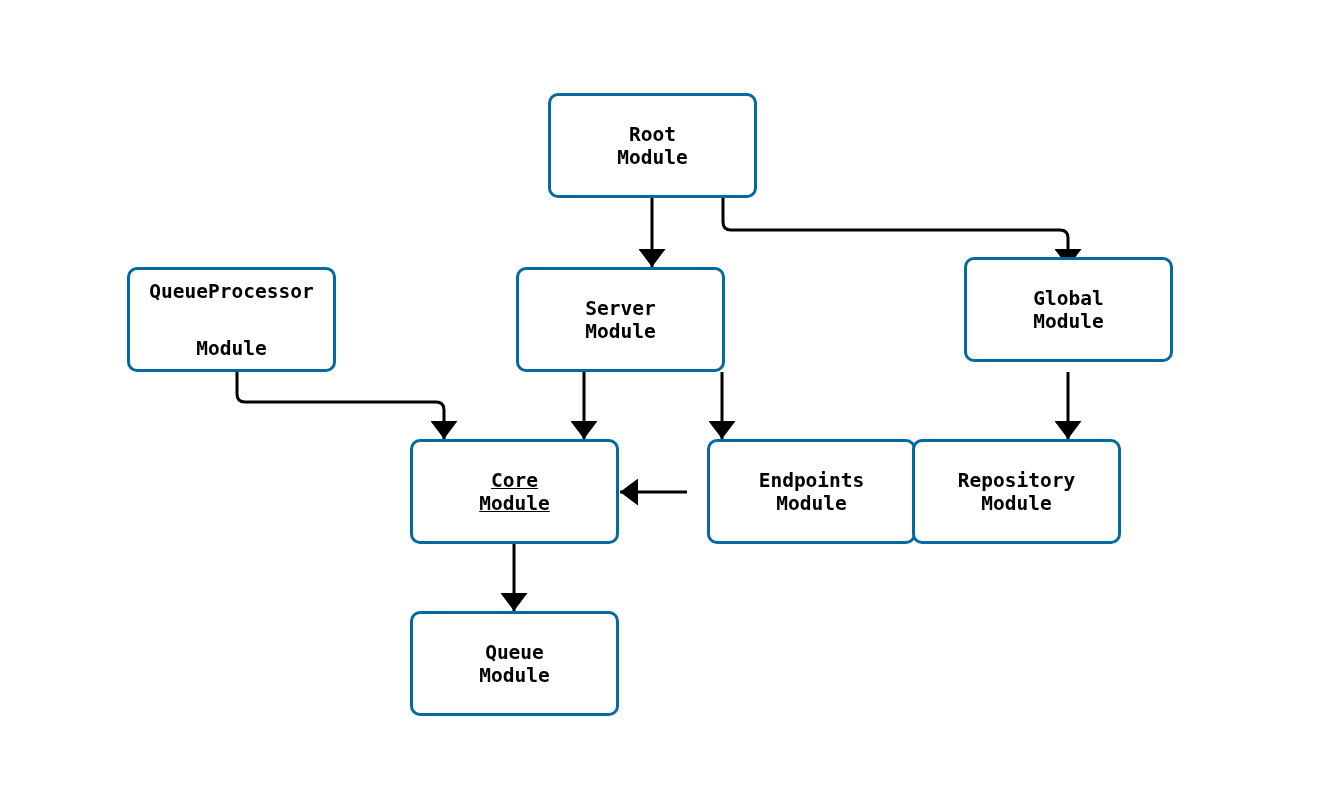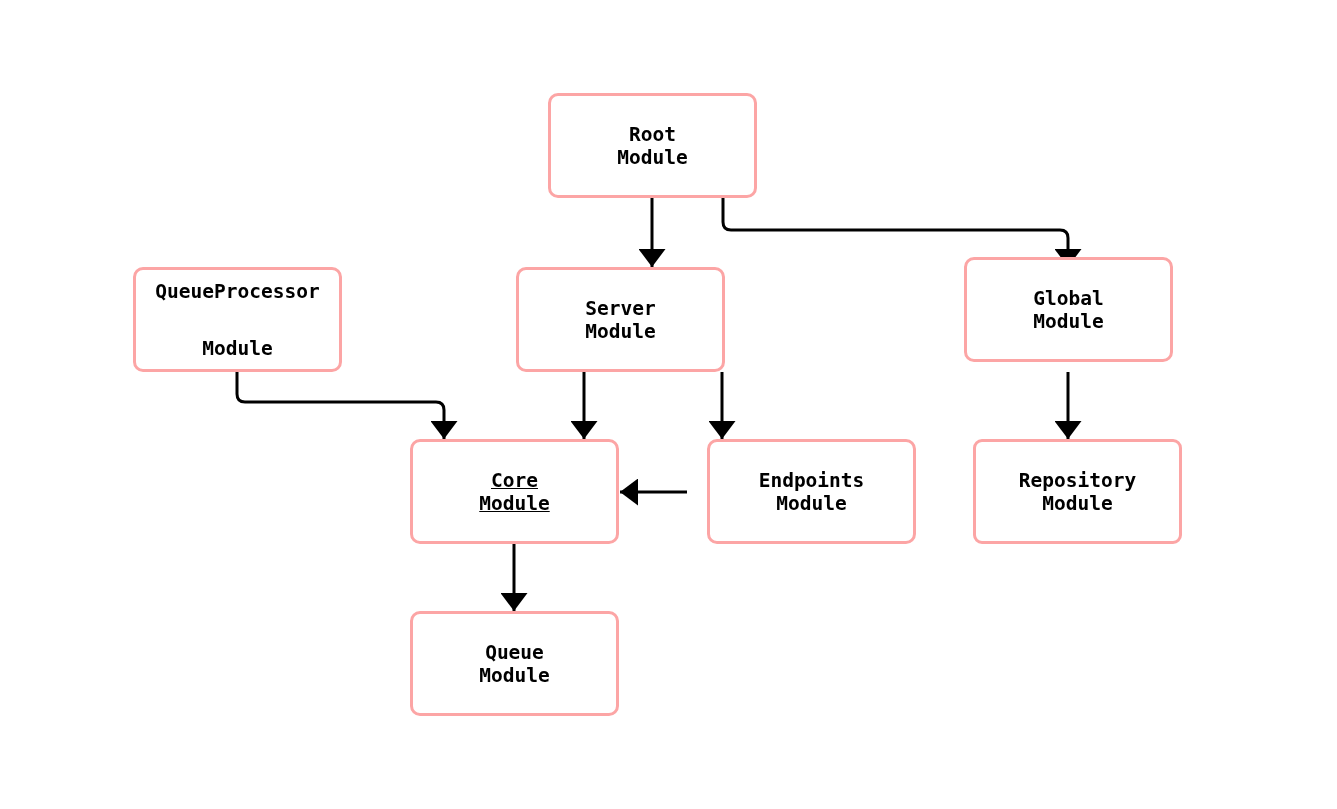--- a/index.html
+++ b/index.html
@@ -15,21 +15,21 @@
   .edges {
     position: absolute;
     left: 0; top: 0;
     width: 1337px; height: 809px;
   }
   .node {
     position: absolute;
     width: 209px;
     height: 105px;
     background: #ffffff;
-    border: 3px solid #fca5a5;
+    border: 3px solid #0369a1;
     border-radius: 10px;
     display: flex;
     flex-direction: column;
     align-items: center;
     justify-content: center;
     font-weight: bold;
     font-size: 19.5px;
     line-height: 23px;
     color: #000000;
     text-align: center;
@@ -61,41 +61,41 @@
   <div class="node" id="node-root" style="left:548px; top:93px;">
     <span>Root</span>
     <span>Module</span>
   </div>
 
   <div class="node" id="node-server" style="left:516px; top:267px;">
     <span>Server</span>
     <span>Module</span>
   </div>
 
-  <div class="node" id="node-queueprocessor" style="left:133px; top:267px;gap:34px;">
+  <div class="node" id="node-queueprocessor" style="left:127px; top:267px;gap:34px;">
     <span>QueueProcessor</span>
     <span>Module</span>
   </div>
 
   <div class="node" id="node-global" style="left:964px; top:257px;">
     <span>Global</span>
     <span>Module</span>
   </div>
 
   <div class="node" id="node-core" style="left:410px; top:439px;text-decoration:underline;">
     <span>Core</span>
     <span>Module</span>
   </div>
 
   <div class="node" id="node-endpoints" style="left:687px; top:439px;margin-left:20px;">
     <span>Endpoints</span>
     <span>Module</span>
   </div>
 
-  <div class="node" id="node-repository" style="left:973px; top:439px;border-radius:9px;">
+  <div class="node" id="node-repository" style="left:912px; top:439px;">
     <span>Repository</span>
     <span>Module</span>
   </div>
 
   <div class="node" id="node-queue" style="left:410px; top:611px;">
     <span>Queue</span>
     <span>Module</span>
   </div>
 
 </div>

